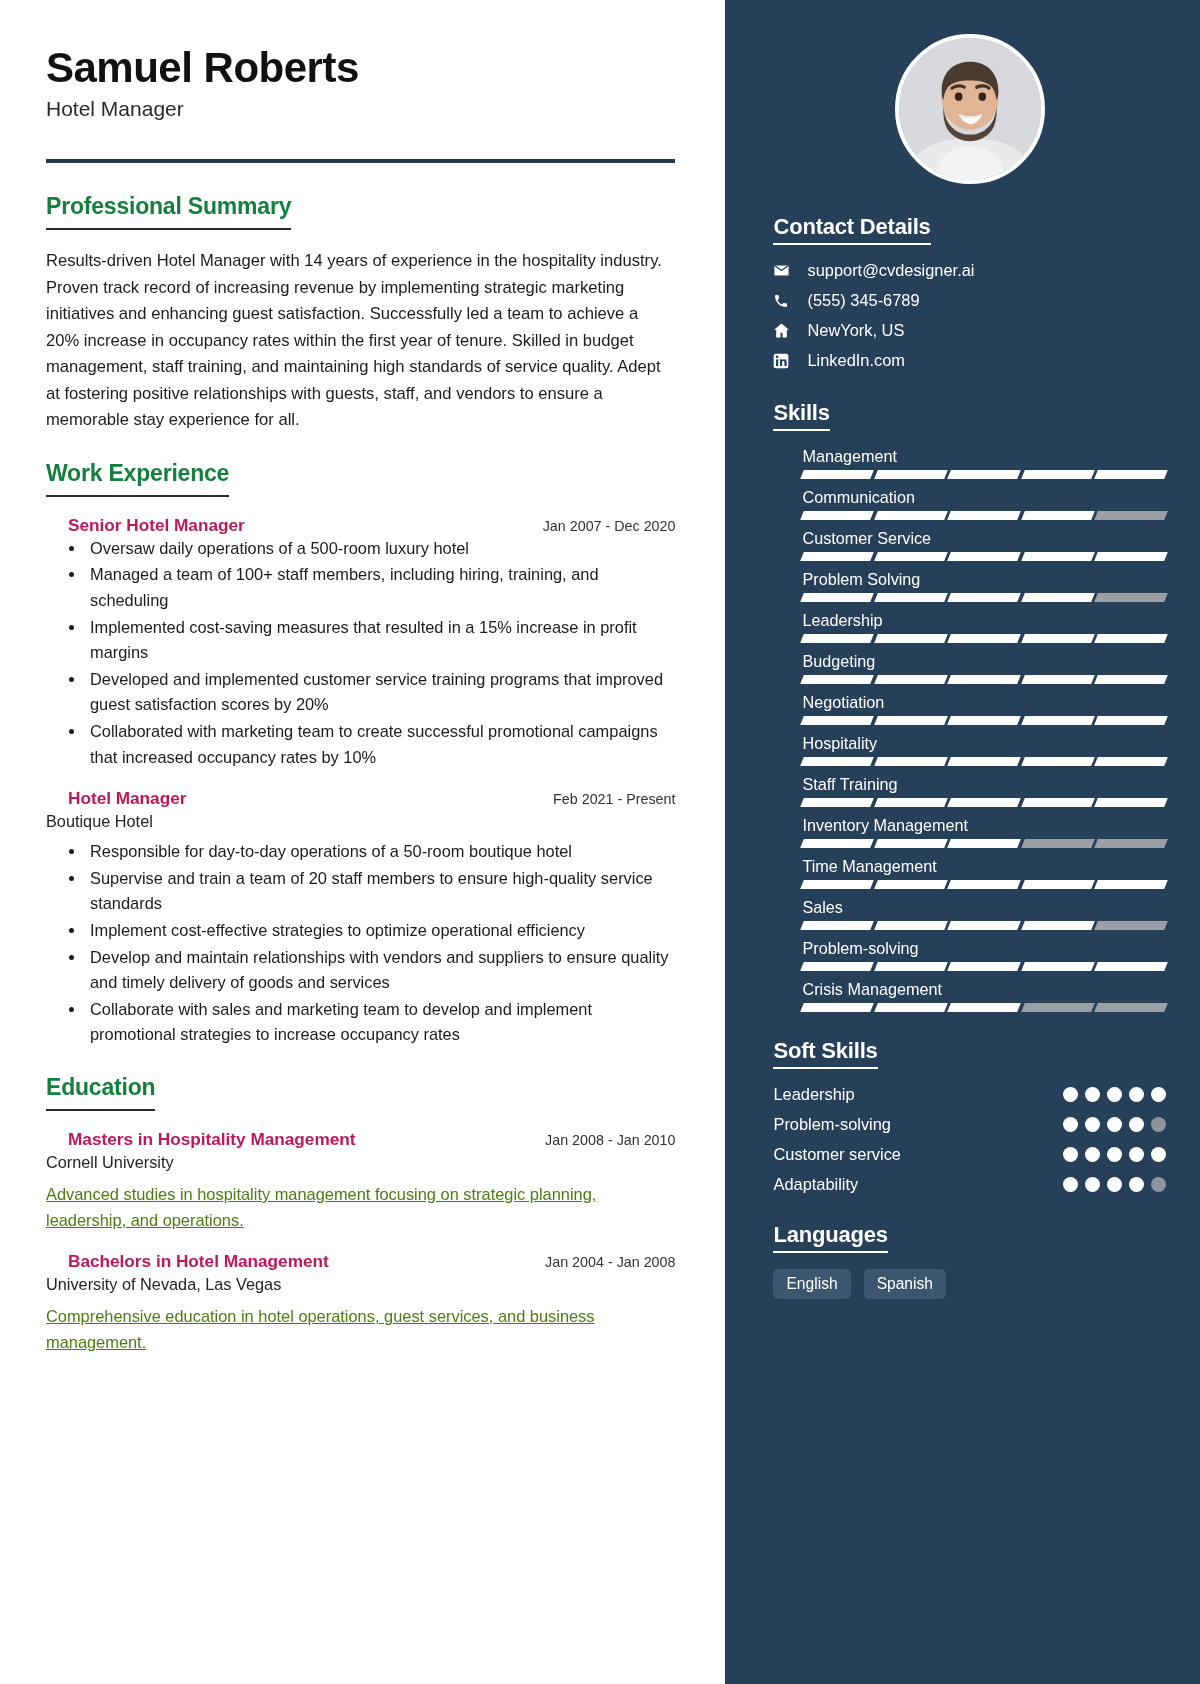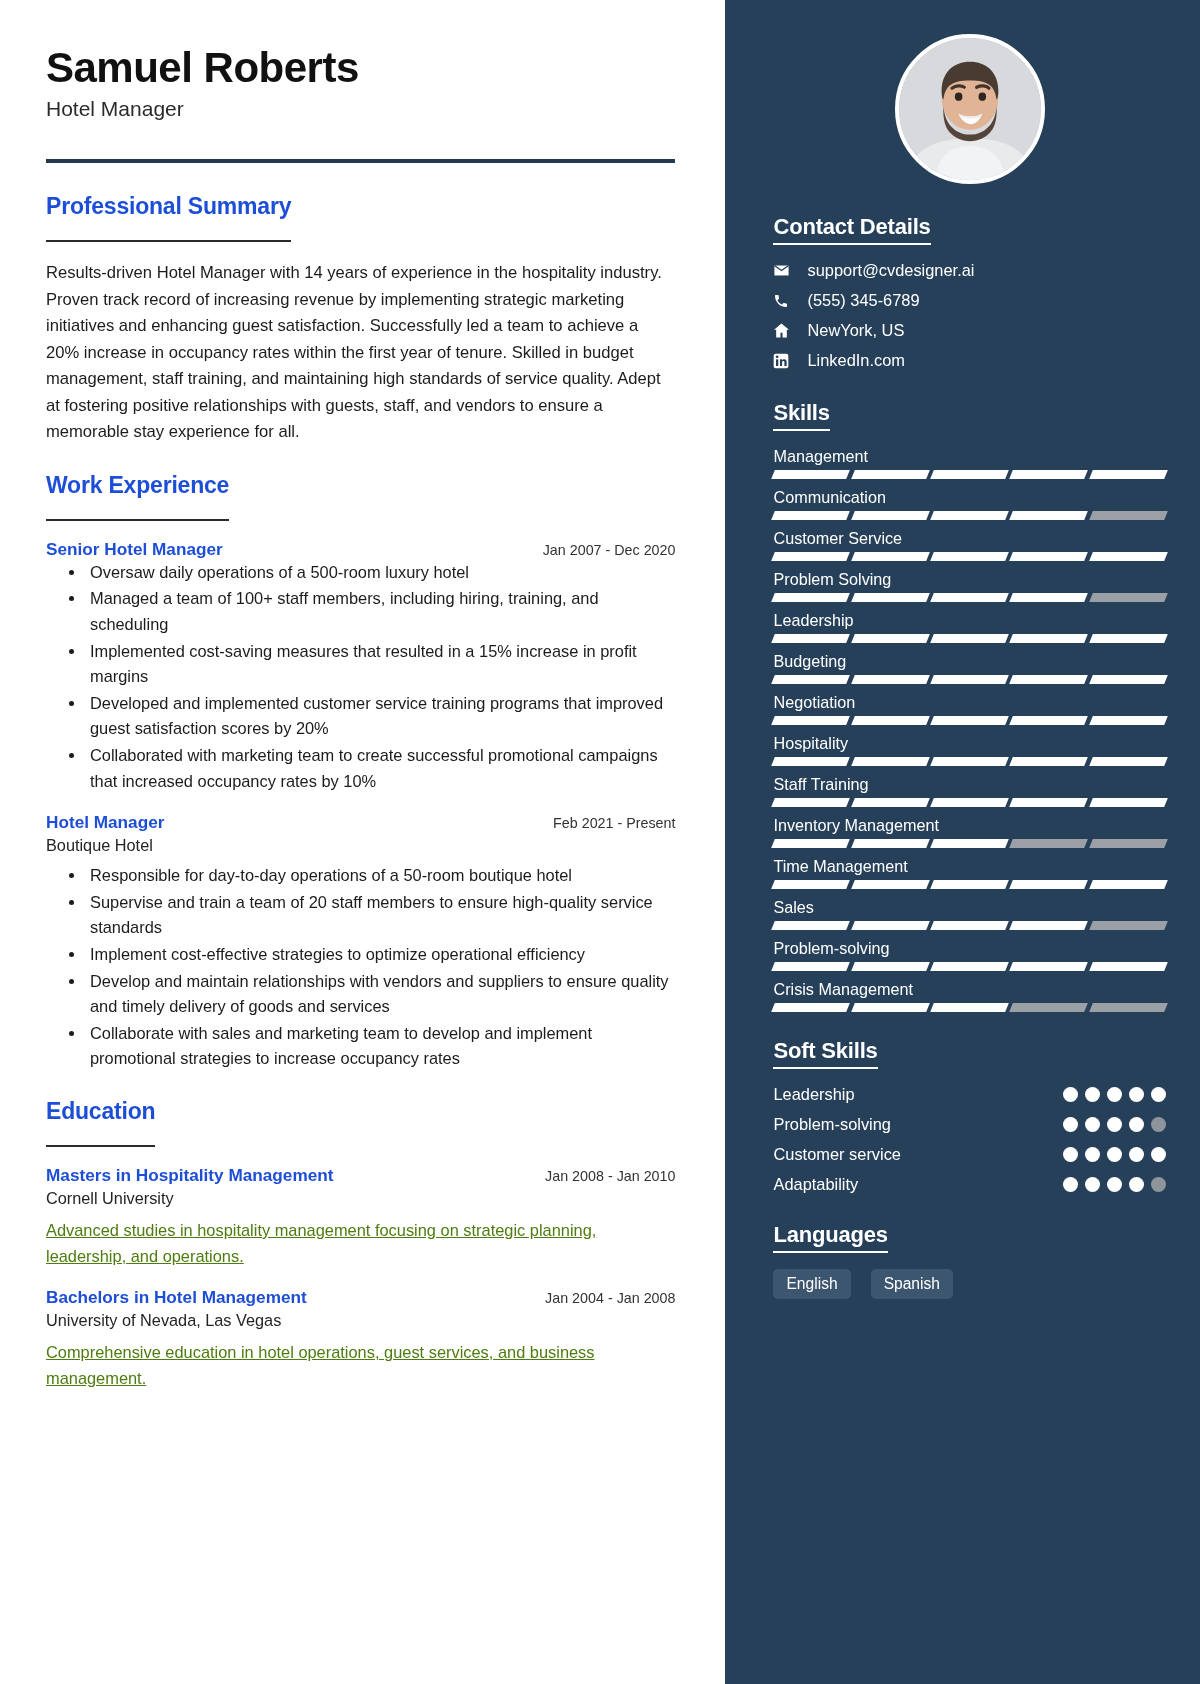--- a/index.html
+++ b/index.html
@@ -39,44 +39,45 @@
   }
   .rule {
     height: 4px;
     background: #23394f;
     margin: 38px 0 30px 0;
     width: 100%;
   }
   .sec-title {
     font-size: 23px;
     font-weight: 700;
-    color: #1d4ed8;
+    color: #15803d;
     display: inline-block;
     border-bottom: 2px solid #2b2b2b;
-    padding-bottom: 20px;
+    padding-bottom: 8px;
     margin-bottom: 18px;
     letter-spacing: -0.2px;
   }
   .summary {
     font-size: 16.6px;
     line-height: 1.6;
     color: #1c1c1c;
     max-width: 650px;
   }
   .block { margin-bottom: 4px; }
   .section { margin-bottom: 26px; }
   .job-head {
     display: flex;
     justify-content: space-between;
     align-items: baseline;
   }
   .job-title {
     font-size: 17.2px;
     font-weight: 700;
-    color: #1d4ed8;
+    color: #be185d;
+    margin-left: 22px;
   }
   .job-date {
     font-size: 14.3px;
     color: #333333;
     white-space: nowrap;
     padding-left: 12px;
   }
   .job-org {
     font-size: 16.3px;
     color: #242424;
@@ -147,21 +148,21 @@
   .c-icon {
     width: 26px;
     min-width: 26px;
     display: inline-flex;
     justify-content: flex-start;
     align-items: center;
     margin-right: 8px;
   }
   .c-icon svg { fill: #ffffff; }
 
-  .skills-list { margin-bottom: 26px; }
+  .skills-list { margin-bottom: 26px; margin-left: 29px; }
   .skill-item { margin-bottom: 9px; }
   .skill-label {
     font-size: 16.2px;
     color: #ffffff;
     margin-bottom: 4px;
     font-weight: 400;
   }
   .skill-bar {
     display: flex;
     gap: 4px;
@@ -185,21 +186,21 @@
   .soft-label { font-size: 16.4px; color: #ffffff; }
   .dots { display: flex; gap: 7px; }
   .dot {
     width: 15px;
     height: 15px;
     border-radius: 50%;
     background: #ffffff;
   }
   .dot.off { background: #8d949b; }
 
-  .lang-wrap { display: flex; gap: 20px; flex-wrap: wrap; }
+  .lang-wrap { display: flex; gap: 13px; flex-wrap: wrap; }
   .lang-pill {
     background: #3c5670;
     border-radius: 5px;
     padding: 6px 13px;
     font-size: 15.6px;
     color: #ffffff;
   }
 </style>
 </head>
 <body>

